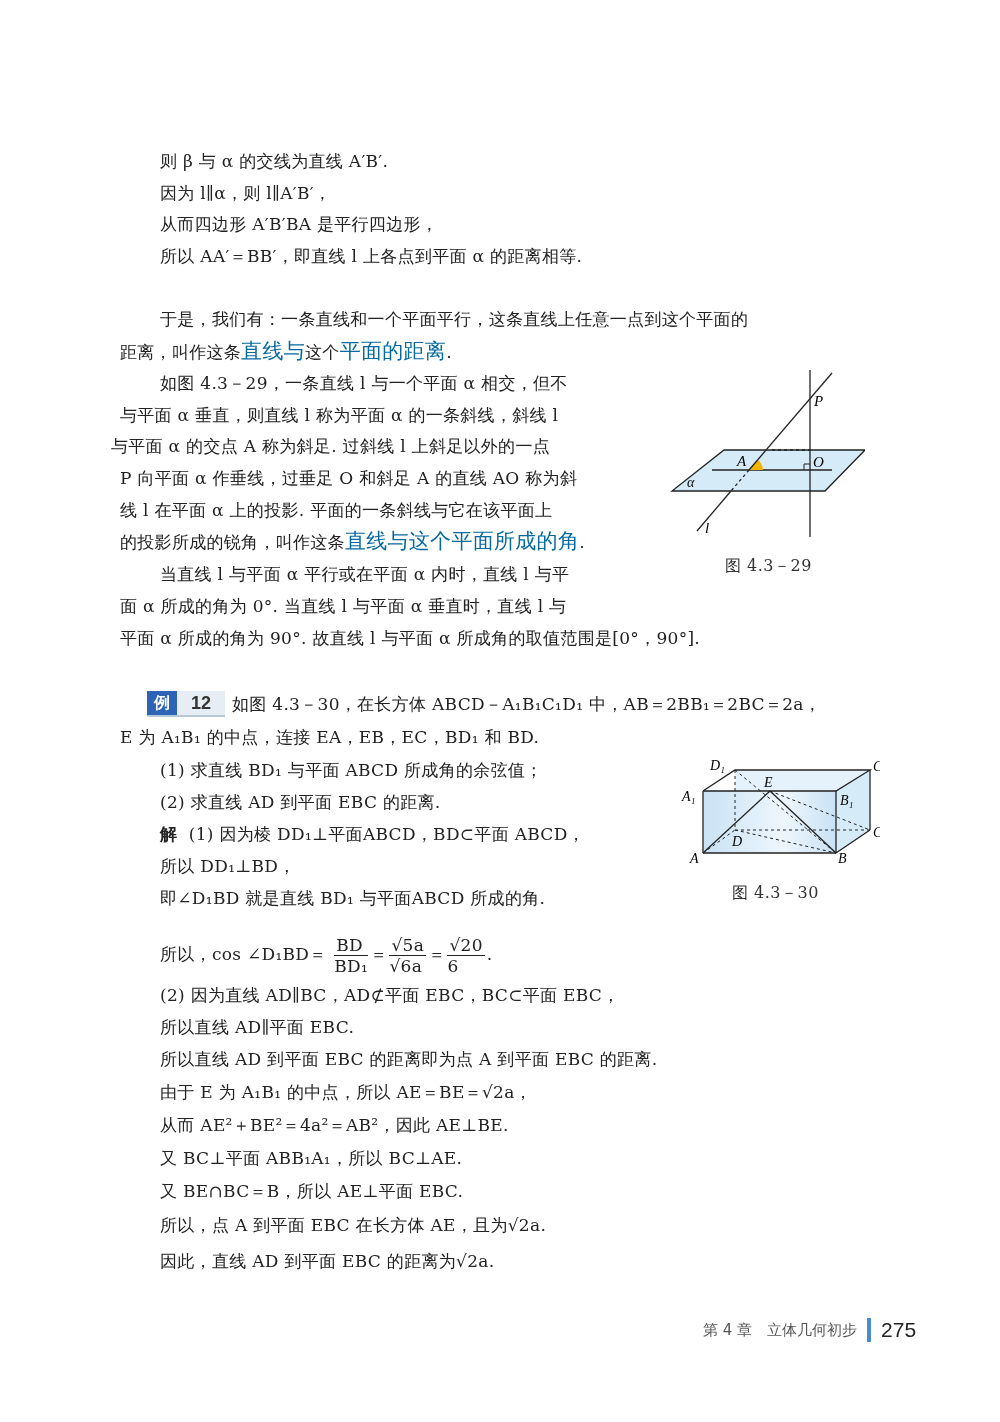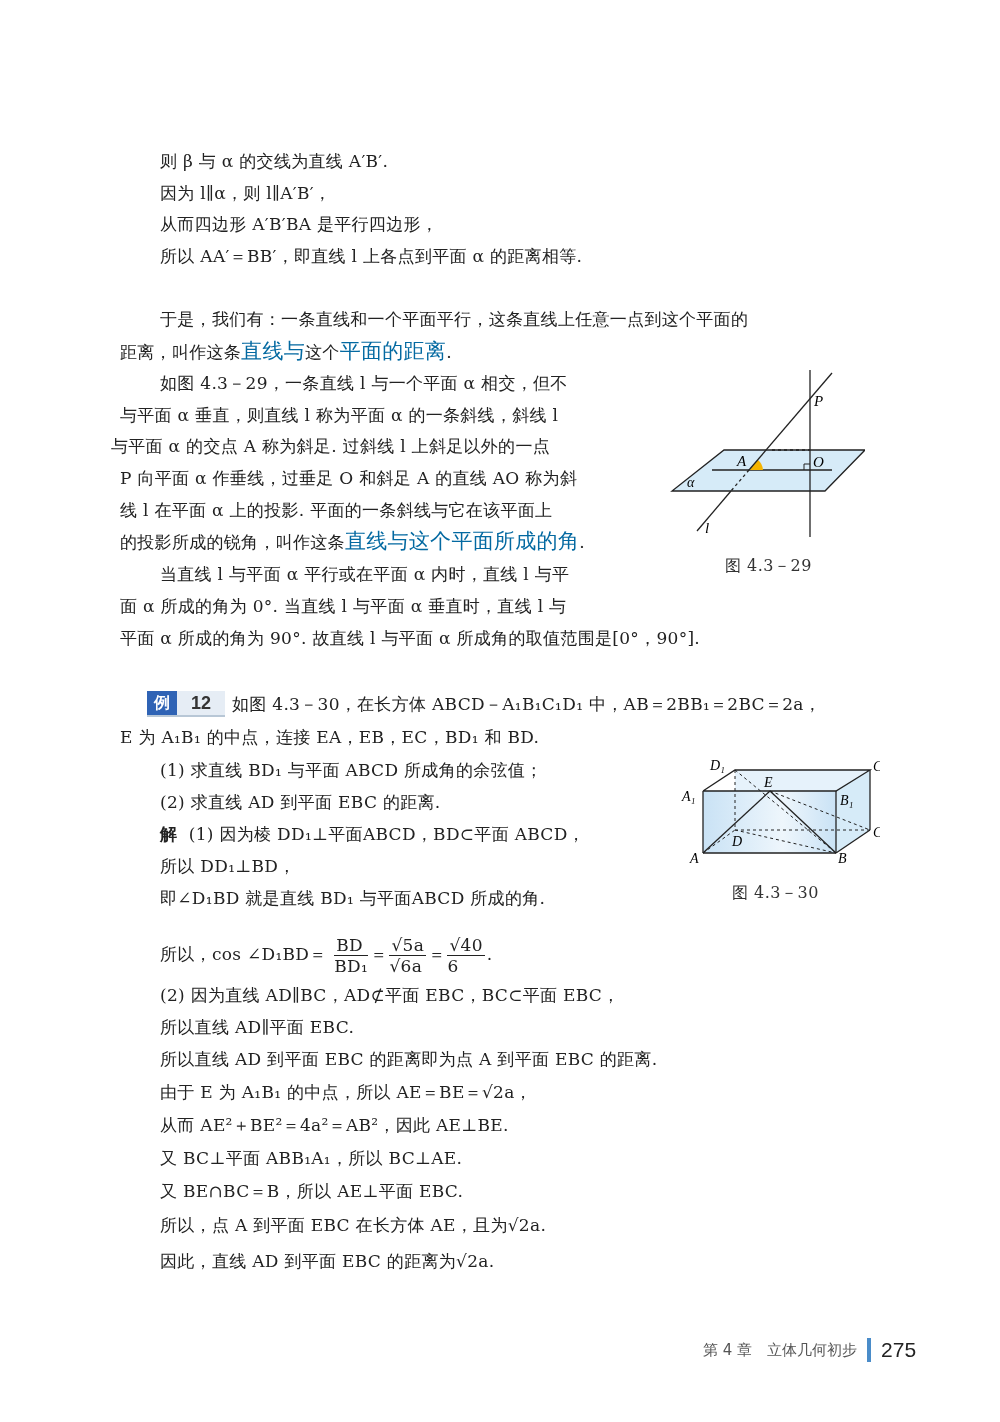--- a/index.html
+++ b/index.html
@@ -8,21 +8,21 @@
   .line { position: absolute; font-size: 17px; line-height: 22px; white-space: nowrap; letter-spacing: 0.3px; }
   .hl { color: #0369a1; font-family: "DejaVu Sans", "Liberation Sans", sans-serif; font-size: 21px; }
   .badge { position: absolute; left: 147px; top: 691px; height: 24px; display: flex; align-items: stretch; border-bottom: 2px solid #b8c7d6; }
   .badge .ex { background: #2f63b5; color: #fff; font-family: "DejaVu Sans", sans-serif; font-size: 16px; width: 30px; text-align: center; line-height: 24px; font-weight: bold; }
   .badge .num { background: #e6edf5; color: #333; font-family: "Liberation Sans", sans-serif; font-size: 18px; font-weight: bold; width: 48px; text-align: center; line-height: 24px; }
   .caption { position: absolute; font-size: 16px; color: #333; letter-spacing: 0.5px; }
   .sol { font-weight: bold; font-family: "DejaVu Sans", sans-serif; }
   .frac { display: inline-block; vertical-align: middle; text-align: left; margin: 13px 2px; }
   .frac span { display: block; line-height: 20px; }
   .frac .num { border-bottom: 1px solid #222; padding: 0 2px; }
-  .footer { position: absolute; left: 703px; top: 1318px; font-family: "DejaVu Sans", sans-serif; font-size: 15px; color: #555; display: flex; align-items: center; margin-top: 20px; }
+  .footer { position: absolute; left: 703px; top: 1318px; font-family: "DejaVu Sans", sans-serif; font-size: 15px; color: #555; display: flex; align-items: center; }
   .footer .bar { width: 4px; height: 24px; background: #4a8cc9; margin: 0 10px; }
   .footer .pg { font-family: "Liberation Sans", sans-serif; font-size: 21px; color: #222; }
 </style>
 </head>
 <body>
 
 <div class="line" style="left:160px;top:150px">则 β 与 α 的交线为直线 A′B′.</div>
 <div class="line" style="left:160px;top:182px">因为 l∥α，则 l∥A′B′，</div>
 <div class="line" style="left:160px;top:213px">从而四边形 A′B′BA 是平行四边形，</div>
 <div class="line" style="left:160px;top:245px">所以 AA′＝BB′，即直线 l 上各点到平面 α 的距离相等.</div>
@@ -72,21 +72,21 @@
 <div class="line" style="left:160px;top:759px">(1) 求直线 BD₁ 与平面 ABCD 所成角的余弦值；</div>
 <div class="line" style="left:160px;top:791px">(2) 求直线 AD 到平面 EBC 的距离.</div>
 <div class="line" style="left:160px;top:823px">
   <span class="sol">解</span>&nbsp;&nbsp;<span>(1) 因为棱 DD₁⊥平面ABCD，BD⊂平面 ABCD，</span>
 </div>
 <div class="line" style="left:160px;top:855px">所以 DD₁⊥BD，</div>
 <div class="line" style="left:160px;top:887px">即∠D₁BD 就是直线 BD₁ 与平面ABCD 所成的角.</div>
 
 <div class="line" style="left:160px;top:922px;line-height:20px">
   <span>所以，cos ∠D₁BD＝</span>
-  <span class="frac"><span class="num">BD</span><span>BD₁</span></span>＝<span class="frac"><span class="num">√5a</span><span>√6a</span></span>＝<span class="frac"><span class="num">√40</span><span>6</span></span><span>.</span>
+  <span class="frac"><span class="num">BD</span><span>BD₁</span></span>＝<span class="frac"><span class="num">√5a</span><span>√6a</span></span>＝<span class="frac"><span class="num">√20</span><span>6</span></span><span>.</span>
 </div>
 
 <div class="line" style="left:160px;top:984px">(2) 因为直线 AD∥BC，AD⊄平面 EBC，BC⊂平面 EBC，</div>
 <div class="line" style="left:160px;top:1016px">所以直线 AD∥平面 EBC.</div>
 <div class="line" style="left:160px;top:1048px">所以直线 AD 到平面 EBC 的距离即为点 A 到平面 EBC 的距离.</div>
 <div class="line" style="left:160px;top:1081px">由于 E 为 A₁B₁ 的中点，所以 AE＝BE＝√2a，</div>
 <div class="line" style="left:160px;top:1114px">从而 AE²＋BE²＝4a²＝AB²，因此 AE⊥BE.</div>
 <div class="line" style="left:160px;top:1147px">又 BC⊥平面 ABB₁A₁，所以 BC⊥AE.</div>
 <div class="line" style="left:160px;top:1180px">又 BE∩BC＝B，所以 AE⊥平面 EBC.</div>
 <div class="line" style="left:160px;top:1214px">所以，点 A 到平面 EBC 在长方体 AE，且为√2a.</div>

